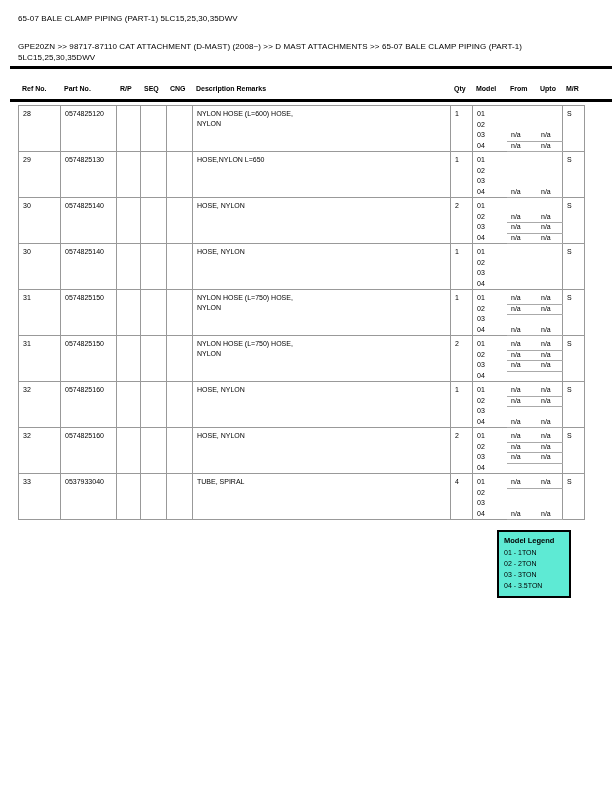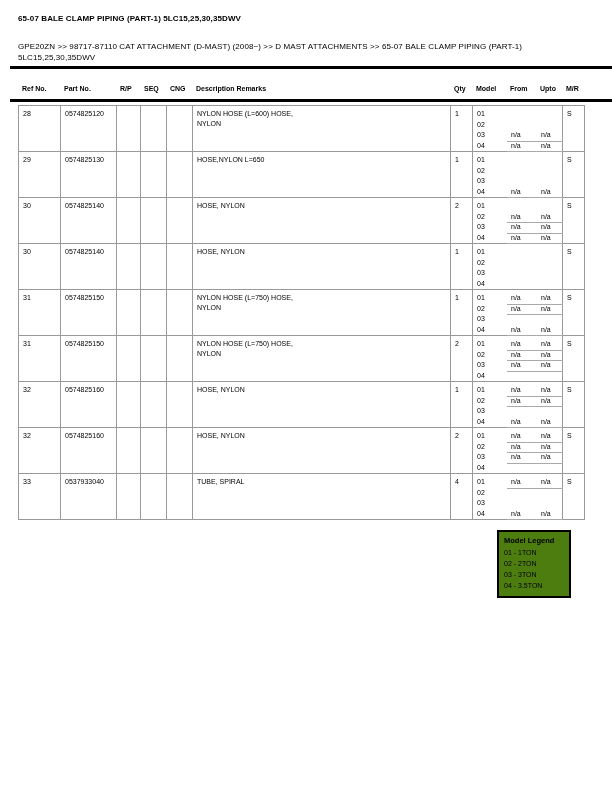--- a/index.html
+++ b/index.html
@@ -3,21 +3,21 @@
 <meta charset="utf-8">
 <style>
   * { margin: 0; padding: 0; box-sizing: border-box; }
   html, body { background: #ffffff; }
   body {
     width: 612px; height: 792px; position: relative; overflow: hidden;
     font-family: "Liberation Sans", sans-serif; color: #000;
   }
   .page-title {
     position: absolute; left: 18px; top: 14px;
-    font-size: 8px; font-weight: 700; letter-spacing: 0.1px; white-space: nowrap;
+    font-size: 8px; font-weight: 400; letter-spacing: 0.1px; white-space: nowrap;
   }
   .breadcrumb {
     position: absolute; left: 18px; top: 41px; width: 592px;
     font-size: 8px; font-weight: 400; line-height: 11px;
     letter-spacing: 0.1px; white-space: pre-line;
   }
   .rule { position: absolute; left: 10px; width: 602px; height: 3px; background: #000; }
   .rule-top { top: 66px; }
   .rule-header { top: 99px; }
   .thead {
@@ -45,21 +45,21 @@
   }
   .c-desc { white-space: pre-line; }
   .c-models { padding: 0; }
   .mrow { display: grid; grid-template-columns: 34px 30px 26px; height: 10.5px; }
   .mrow:first-child { margin-top: 3px; }
   .scell { padding-left: 4px; line-height: 10.5px; }
   .scell.filled { border-bottom: 1px solid #aaa; }
   .legend {
     position: absolute; left: 497px; top: 530px; width: 74px;
     border: 2px solid #000; padding: 4px 5px 5px 5px;
-    font-size: 7px; background: #4d7c0f;
+    font-size: 7px; background: #5eead4;
   }
   .legend-title { font-weight: 700; font-size: 7.5px; margin-bottom: 2px; white-space: nowrap; }
   .legend-item { line-height: 11px; white-space: nowrap; }
 </style>
 </head>
 <body>
 
 <div>
 
   <div class="page-title">65-07 BALE CLAMP PIPING (PART-1) 5LC15,25,30,35DWV</div>

